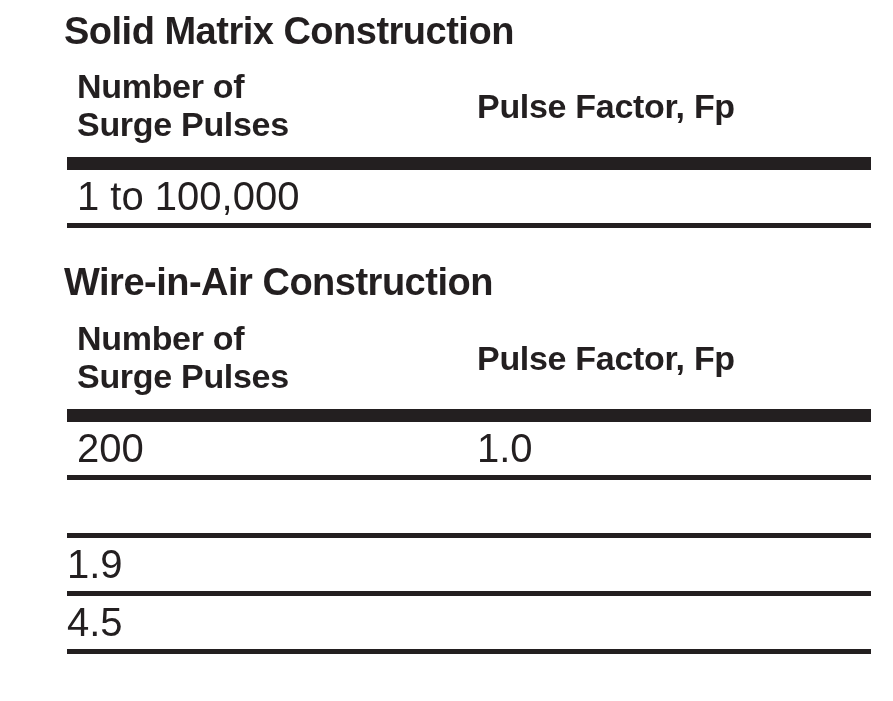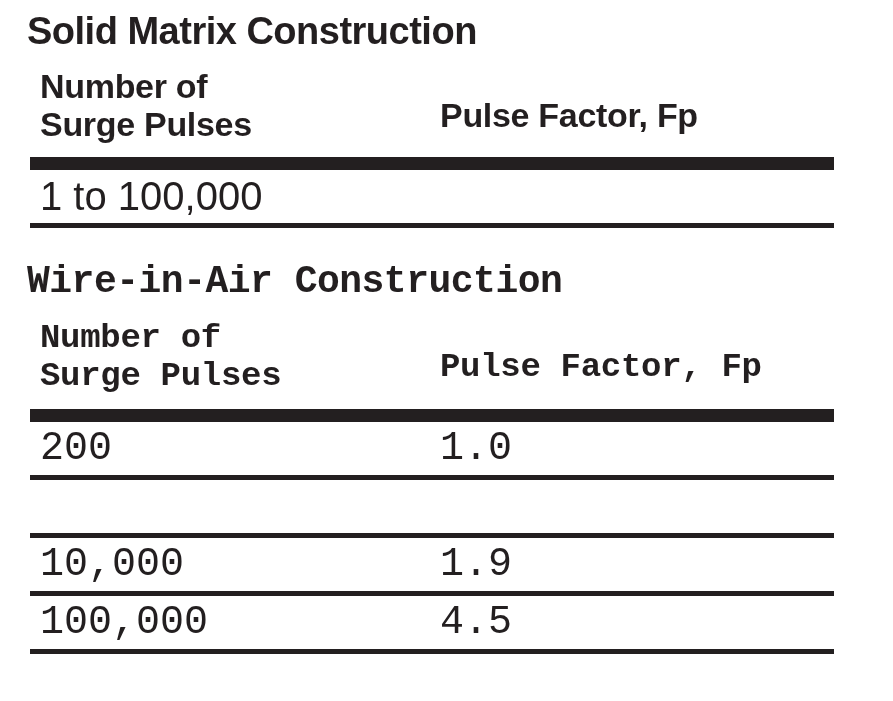--- a/index.html
+++ b/index.html
@@ -11,36 +11,36 @@
     width: 893px;
     height: 701px;
     overflow: hidden;
     font-family: "Liberation Sans", "DejaVu Sans", sans-serif;
     color: #231f20;
   }
   .page {
     box-sizing: border-box;
     width: 893px;
     height: 701px;
-    padding: 9px 0 0 27px;
+    padding: 9px 0 0 64px;
   }
   .section-title {
     margin: 0;
     font-size: 38px;
     font-weight: bold;
     line-height: 44px;
     letter-spacing: -0.5px;
   }
   .tbl {
     width: 804px;
     margin-left: 3px;
   }
   .thead {
     display: flex;
-    align-items: center;
+    align-items: flex-start;
     margin-top: 14px;
     font-size: 34px;
     font-weight: bold;
     line-height: 38px;
     letter-spacing: -0.3px;
   }
   .col1 {
     box-sizing: border-box;
     width: 410px;
     padding-left: 10px;
@@ -65,21 +65,20 @@
   .trow {
     display: flex;
     align-items: flex-end;
     height: 53px;
     font-size: 40px;
     font-weight: normal;
     line-height: 53px;
   }
   .section-wire {
     margin-top: 32px;
-    font-family: Liberation Mono, monospace;
   }
   .section-wire .thead {
     margin-top: 15px;
   }
 </style>
 </head>
 <body>
 
 <div class="page">
 
@@ -122,26 +121,24 @@
         <div class="col1">200</div>
         <div class="col2">1.0</div>
       </div>
       <div class="rule-thin"></div>
 
       <div class="trow">
       </div>
       <div class="rule-thin"></div>
 
       <div class="trow">
-        <div class="col1">10,000</div>
         <div class="col2">1.9</div>
       </div>
       <div class="rule-thin"></div>
 
       <div class="trow">
-        <div class="col1">100,000</div>
         <div class="col2">4.5</div>
       </div>
       <div class="rule-thin"></div>
     </div>
   </section>
 
 </div>
 
 </body></html>

